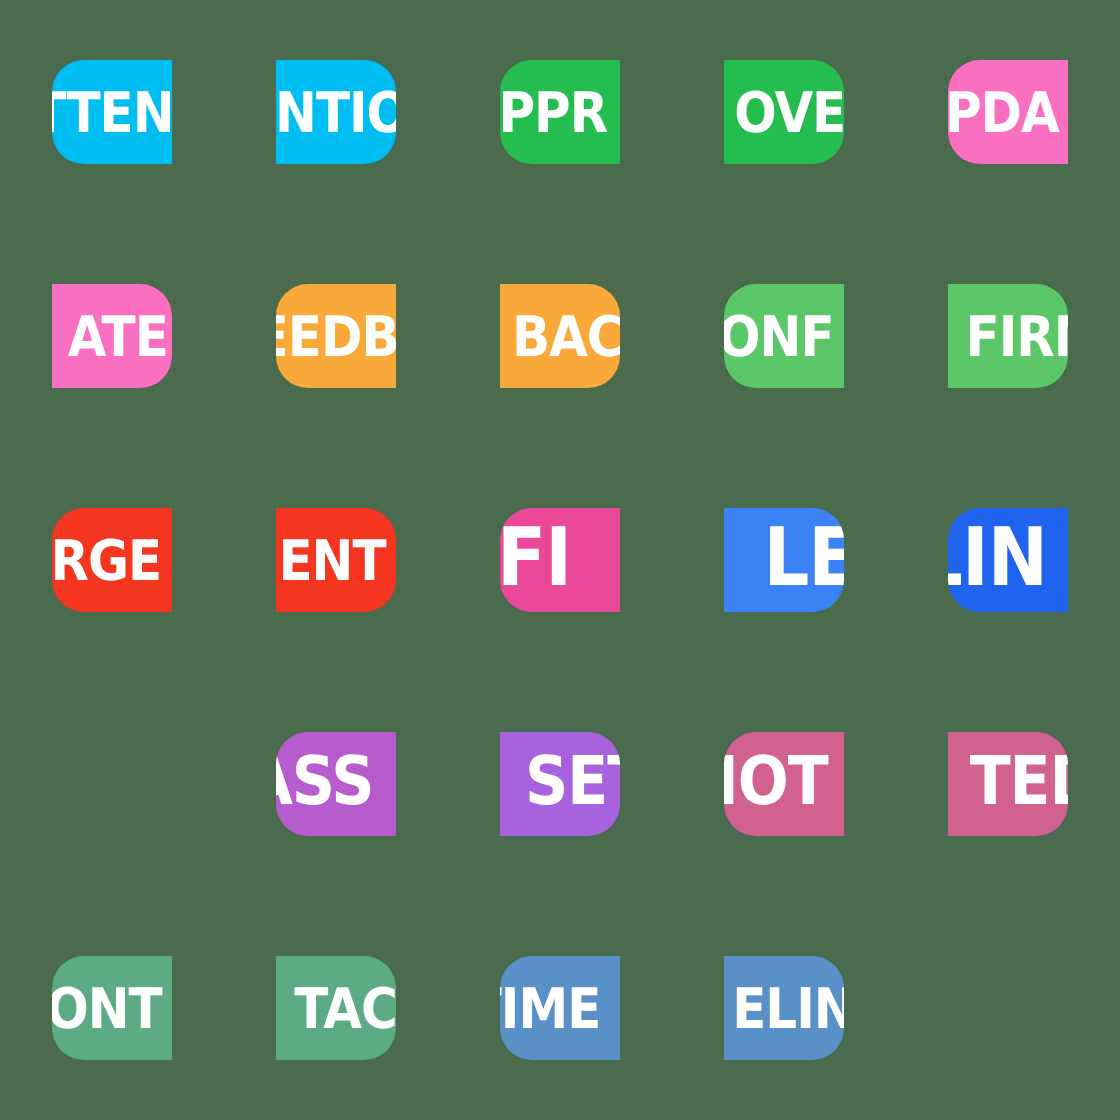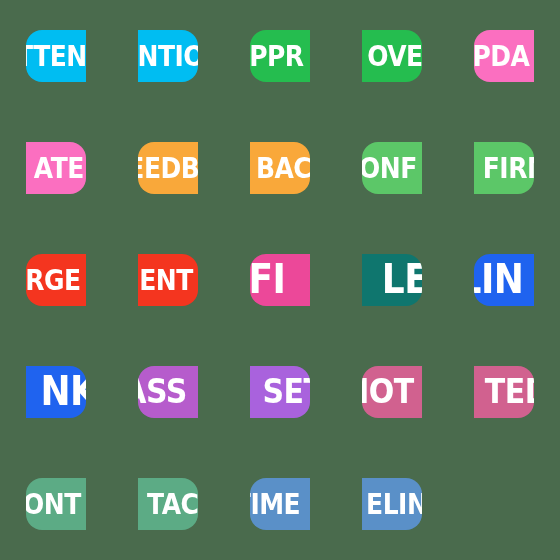--- a/index.html
+++ b/index.html
@@ -136,32 +136,27 @@
       <div class="sticker-tile clip-left" style="background: rgb(244, 53, 31);">
         <span class="sticker-label shift-right sz-md" style="color: rgb(255, 255, 255);">ENT !!</span>
       </div>
     </div>
     <div class="sticker-cell" style="left: 224px; top: 224px; width: 112px; height: 112px;">
       <div class="sticker-tile clip-right" style="background: #ec4899;">
         <span class="sticker-label shift-left sz-xl" style="color: rgb(255, 255, 255);">FI</span>
       </div>
     </div>
     <div class="sticker-cell" style="left: 336px; top: 224px; width: 112px; height: 112px;">
-      <div class="sticker-tile clip-left" style="background: #0f766e;">
+      <div class="sticker-tile clip-left" style="background: #3b82f6;">
         <span class="sticker-label shift-right sz-xl" style="color: rgb(255, 255, 255);">LE</span>
       </div>
     </div>
     <div class="sticker-cell" style="left: 448px; top: 224px; width: 112px; height: 112px;">
       <div class="sticker-tile clip-right" style="background: rgb(31, 99, 239);">
         <span class="sticker-label shift-left sz-xl" style="color: rgb(255, 255, 255);">LIN</span>
-      </div>
-    </div>
-    <div class="sticker-cell" style="left: 0px; top: 336px; width: 112px; height: 112px;">
-      <div class="sticker-tile clip-left" style="background: rgb(31, 99, 239);">
-        <span class="sticker-label shift-right sz-xl" style="color: rgb(255, 255, 255);">NK</span>
       </div>
     </div>
     <div class="sticker-cell" style="left: 112px; top: 336px; width: 112px; height: 112px;">
       <div class="sticker-tile clip-right" style="background: rgb(182, 92, 204);">
         <span class="sticker-label shift-left sz-lg" style="color: rgb(255, 255, 255);">ASS</span>
       </div>
     </div>
     <div class="sticker-cell" style="left: 224px; top: 336px; width: 112px; height: 112px;">
       <div class="sticker-tile clip-left" style="background: rgb(169, 98, 221);">
         <span class="sticker-label shift-right sz-lg" style="color: rgb(255, 255, 255);">SET</span>

